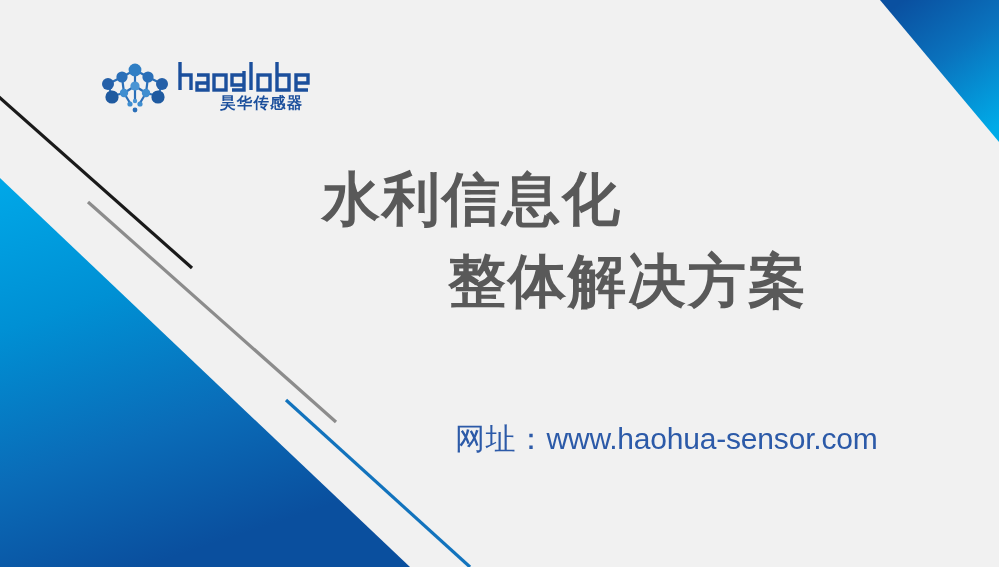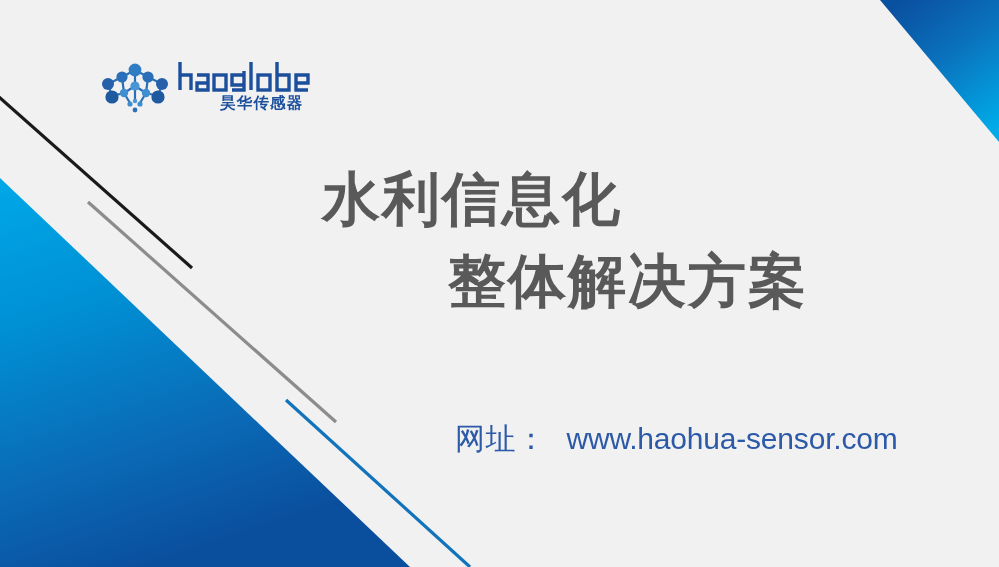--- a/index.html
+++ b/index.html
@@ -100,21 +100,21 @@
     color: #2c5aa8;
     font-size: 30px;
     line-height: 36px;
     letter-spacing: 0.5px;
     font-family: Liberation Serif, serif;
   }
   .site-url {
     color: #2c5aa8;
     font-size: 30px;
     line-height: 36px;
-    margin-left: 20px;
+    margin-left: 0;
     letter-spacing: -0.2px;
     font-family: "Liberation Sans", "DejaVu Sans", sans-serif;
   }
 </style>
 </head>
 <body>
 
 <div id="slide">
 
   <svg class="shape-layer" viewBox="0 0 999 567">

